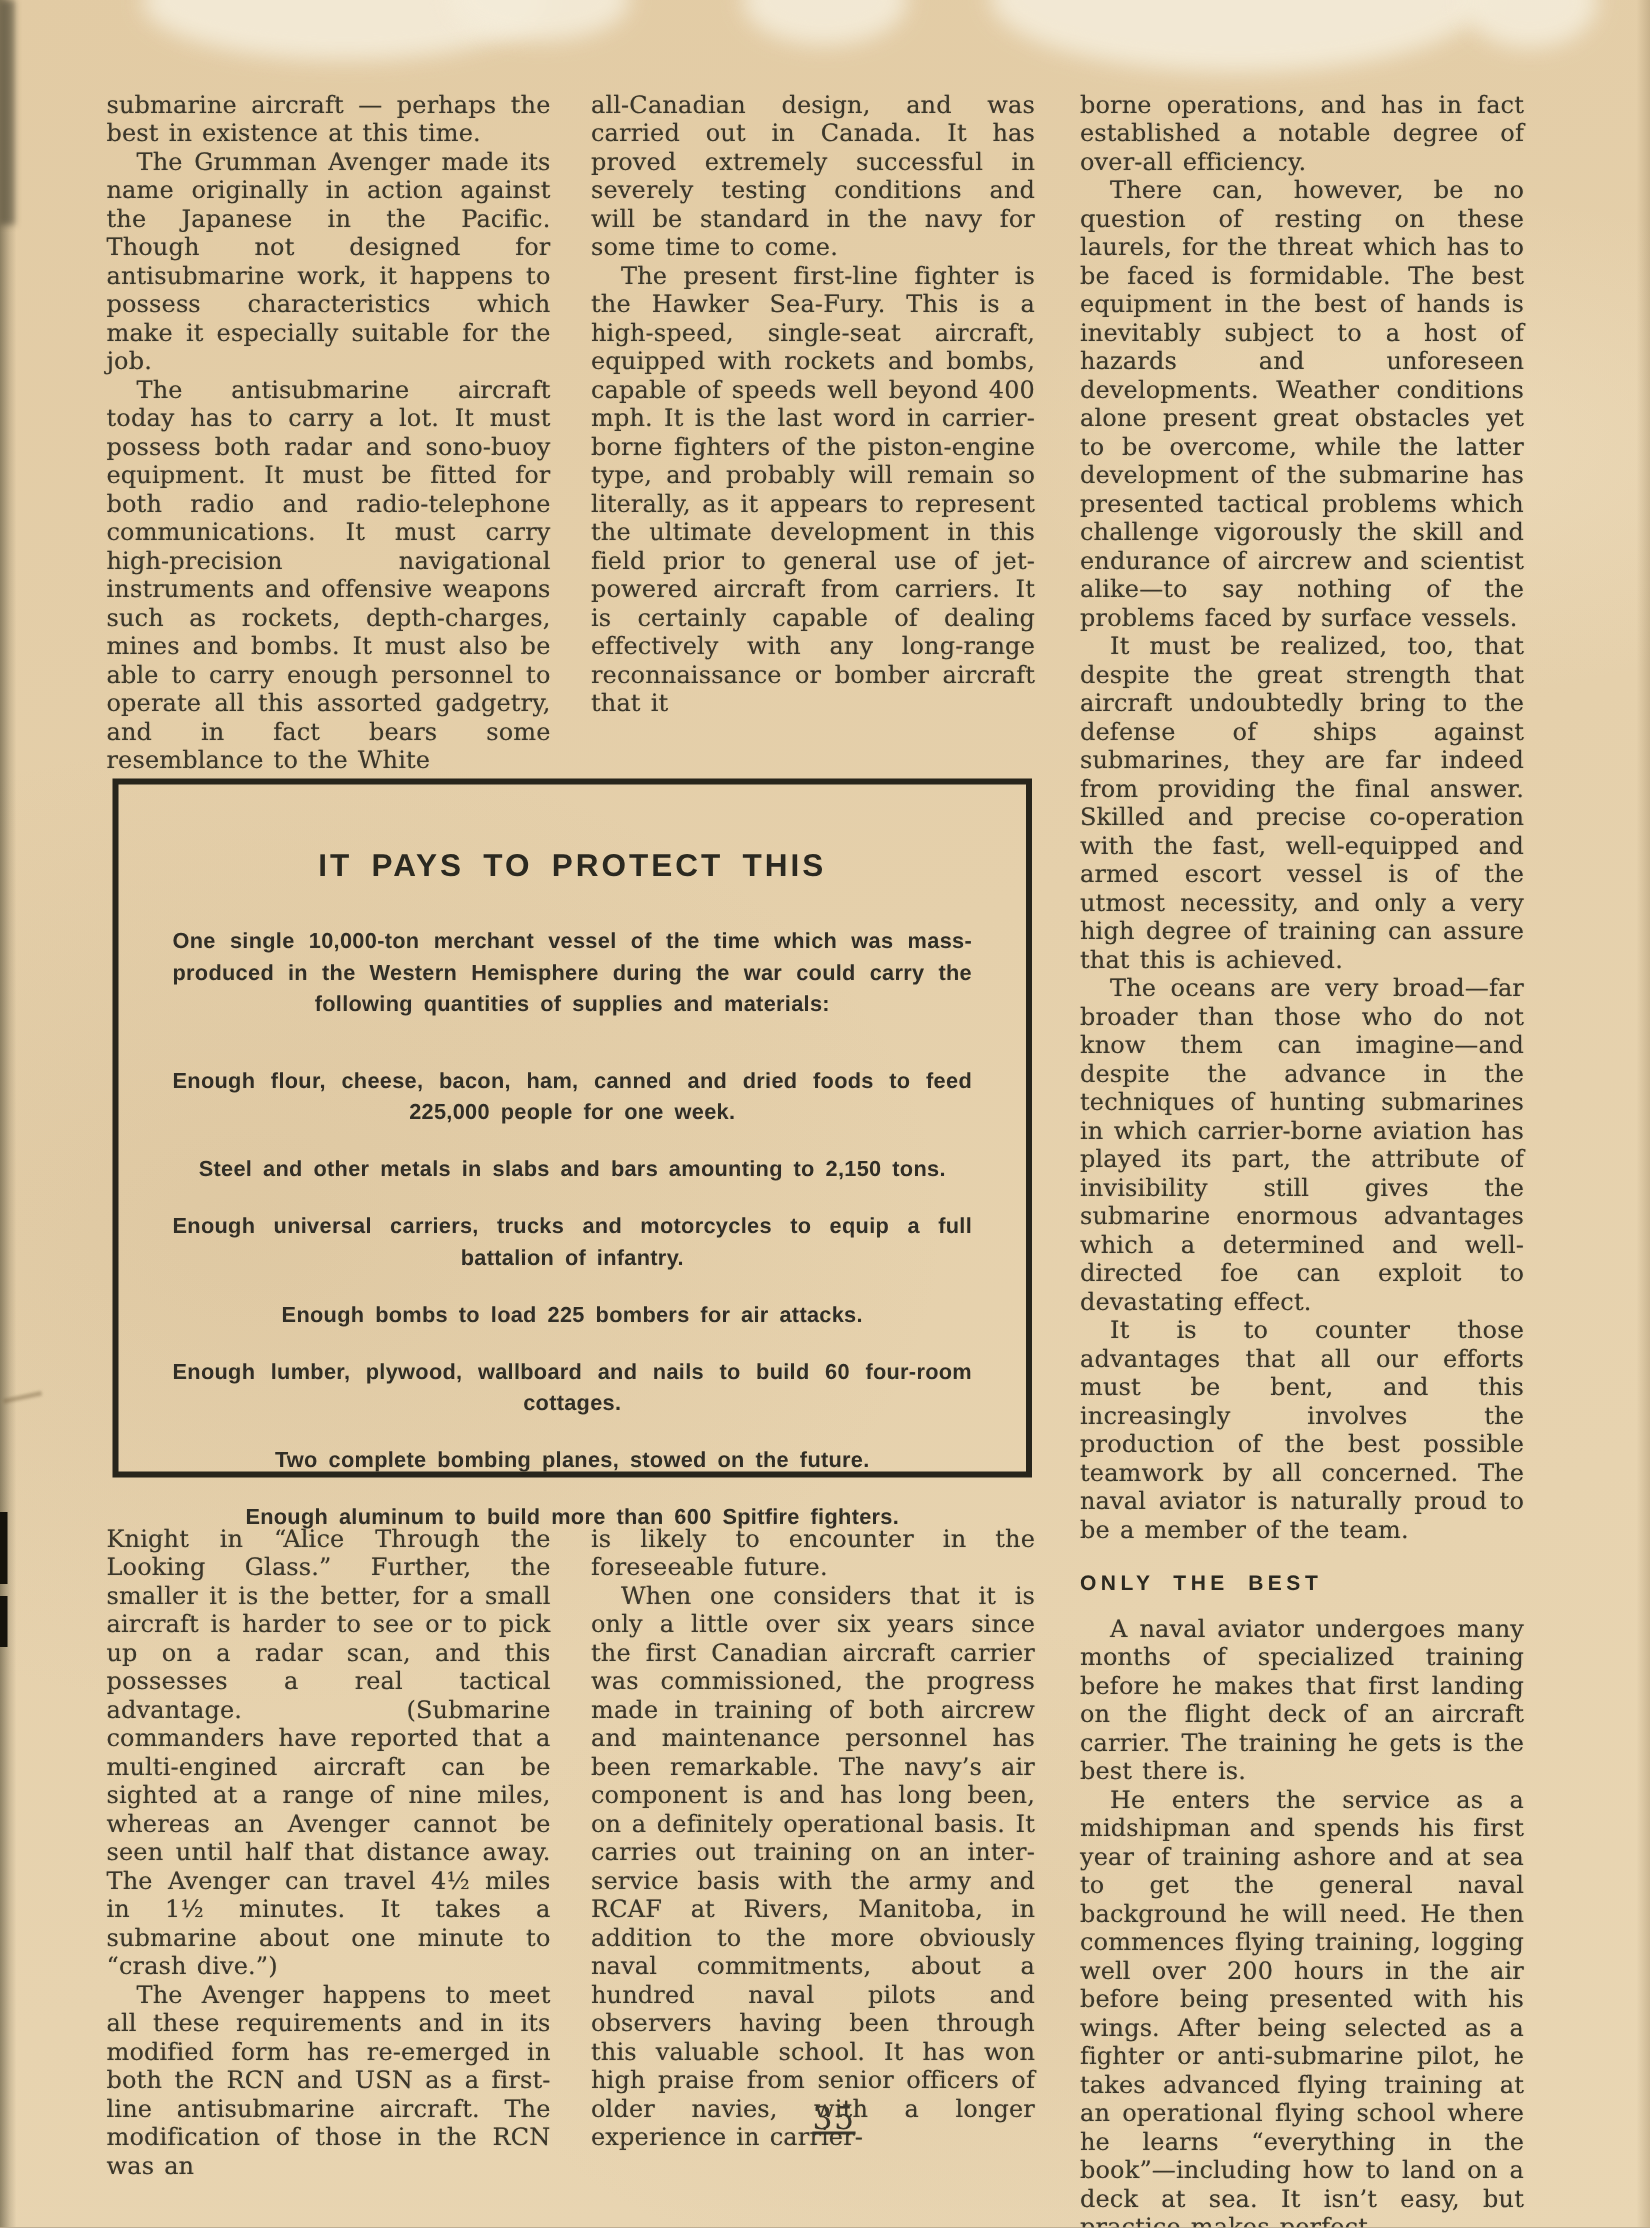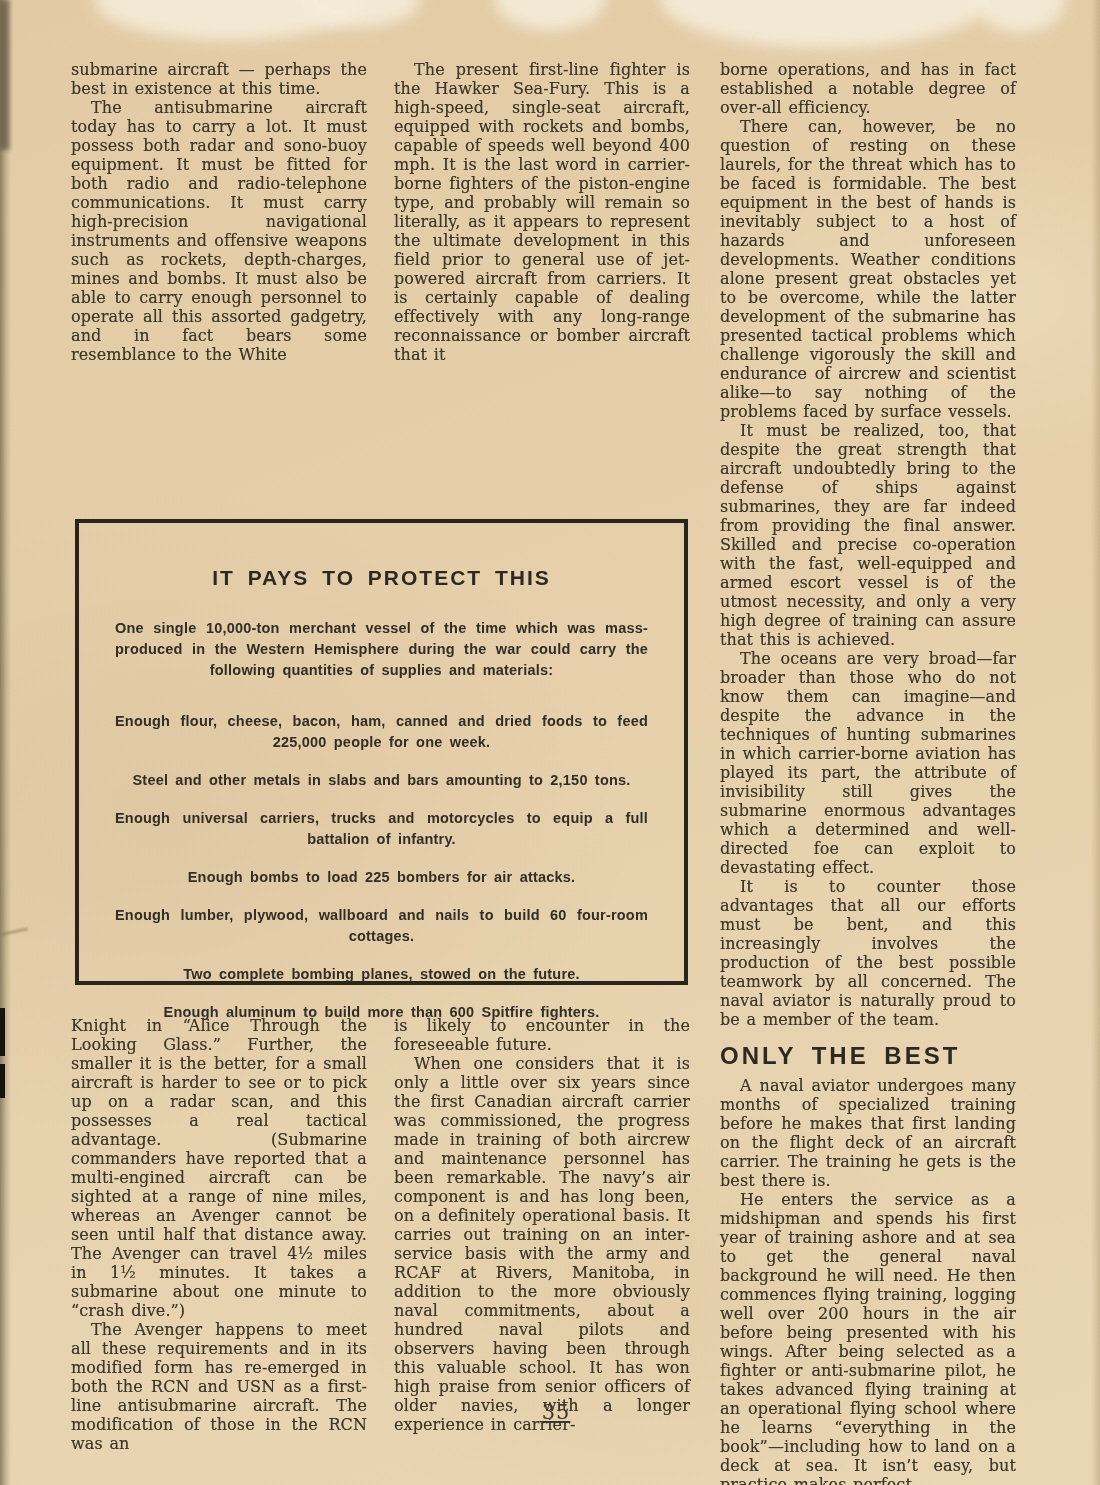--- a/index.html
+++ b/index.html
@@ -34,21 +34,21 @@
   .col p{margin:0;}
   .col p.ind{text-indent:20px;}
   #col1-top{left:71px;top:60px;}
   #col2-top{left:394px;top:60px;}
   #col3{left:720px;top:60px;}
   #col1-bot{left:71px;top:1016px;}
   #col2-bot{left:394px;top:1016px;}
   
   .sec-head{
     font-family:"Liberation Sans", sans-serif;
-    font-weight:bold;font-size:24px;letter-spacing:3px;word-spacing:6px;
+    font-weight:bold;font-size:14px;letter-spacing:3px;word-spacing:6px;
     color:#2b2920;margin:17px 0 11px 0;text-align:left;text-indent:0;
     text-shadow:none;}
   
   #protect-box{
     position:absolute;left:75px;top:519px;width:613px;height:466px;
     border:4px solid #27251c;box-sizing:border-box;
     padding:37px 36px 0 36px;
     font-family:"Liberation Sans", sans-serif;
     color:#312e26;}
   #protect-box .box-title{
@@ -75,24 +75,26 @@
   <div class="stain" style="left:975px;top:-30px;width:90px;height:62px;"></div>
   <div class="edge-left"></div>
   <div class="edge-left-dark-top"></div>
   <div class="edge-mark" style="top:1008px;width:5px;height:48px;"></div>
   <div class="edge-mark" style="top:1064px;width:5px;height:34px;"></div>
   <div class="crease"></div>
   <div class="edge-right"></div>
 
   <div class="col" id="col1-top">
     <p>submarine aircraft — perhaps the best in existence at this time.</p>
+    <p class="ind">The Grumman Avenger made its name originally in action against the Japanese in the Pacific. Though not designed for antisubmarine work, it happens to possess characteristics which make it especially suitable for the job.</p>
     <p class="ind">The antisubmarine aircraft today has to carry a lot. It must possess both radar and sono-buoy equipment. It must be fitted for both radio and radio-telephone communications. It must carry high-precision navigational instruments and offensive weapons such as rockets, depth-charges, mines and bombs. It must also be able to carry enough personnel to operate all this assorted gadgetry, and in fact bears some resemblance to the White</p>
   </div>
 
   <div class="col" id="col2-top">
+    <p>all-Canadian design, and was carried out in Canada. It has proved extremely successful in severely testing conditions and will be standard in the navy for some time to come.</p>
     <p class="ind">The present first-line fighter is the Hawker Sea-Fury. This is a high-speed, single-seat aircraft, equipped with rockets and bombs, capable of speeds well beyond 400 mph. It is the last word in carrier-borne fighters of the piston-engine type, and probably will remain so literally, as it appears to represent the ultimate development in this field prior to general use of jet-powered aircraft from carriers. It is certainly capable of dealing effectively with any long-range reconnaissance or bomber aircraft that it</p>
   </div>
 
   <div class="col" id="col3">
     <p>borne operations, and has in fact established a notable degree of over-all efficiency.</p>
     <p class="ind">There can, however, be no question of resting on these laurels, for the threat which has to be faced is formidable. The best equipment in the best of hands is inevitably subject to a host of hazards and unforeseen developments. Weather conditions alone present great obstacles yet to be overcome, while the latter development of the submarine has presented tactical problems which challenge vigorously the skill and endurance of aircrew and scientist alike—to say nothing of the problems faced by surface vessels.</p>
     <p class="ind">It must be realized, too, that despite the great strength that aircraft undoubtedly bring to the defense of ships against submarines, they are far indeed from providing the final answer. Skilled and precise co-operation with the fast, well-equipped and armed escort vessel is of the utmost necessity, and only a very high degree of training can assure that this is achieved.</p>
     <p class="ind">The oceans are very broad—far broader than those who do not know them can imagine—and despite the advance in the techniques of hunting submarines in which carrier-borne aviation has played its part, the attribute of invisibility still gives the submarine enormous advantages which a determined and well-directed foe can exploit to devastating effect.</p>
     <p class="ind">It is to counter those advantages that all our efforts must be bent, and this increasingly involves the production of the best possible teamwork by all concerned. The naval aviator is naturally proud to be a member of the team.</p>
     <h2 class="sec-head">ONLY THE BEST</h2>

